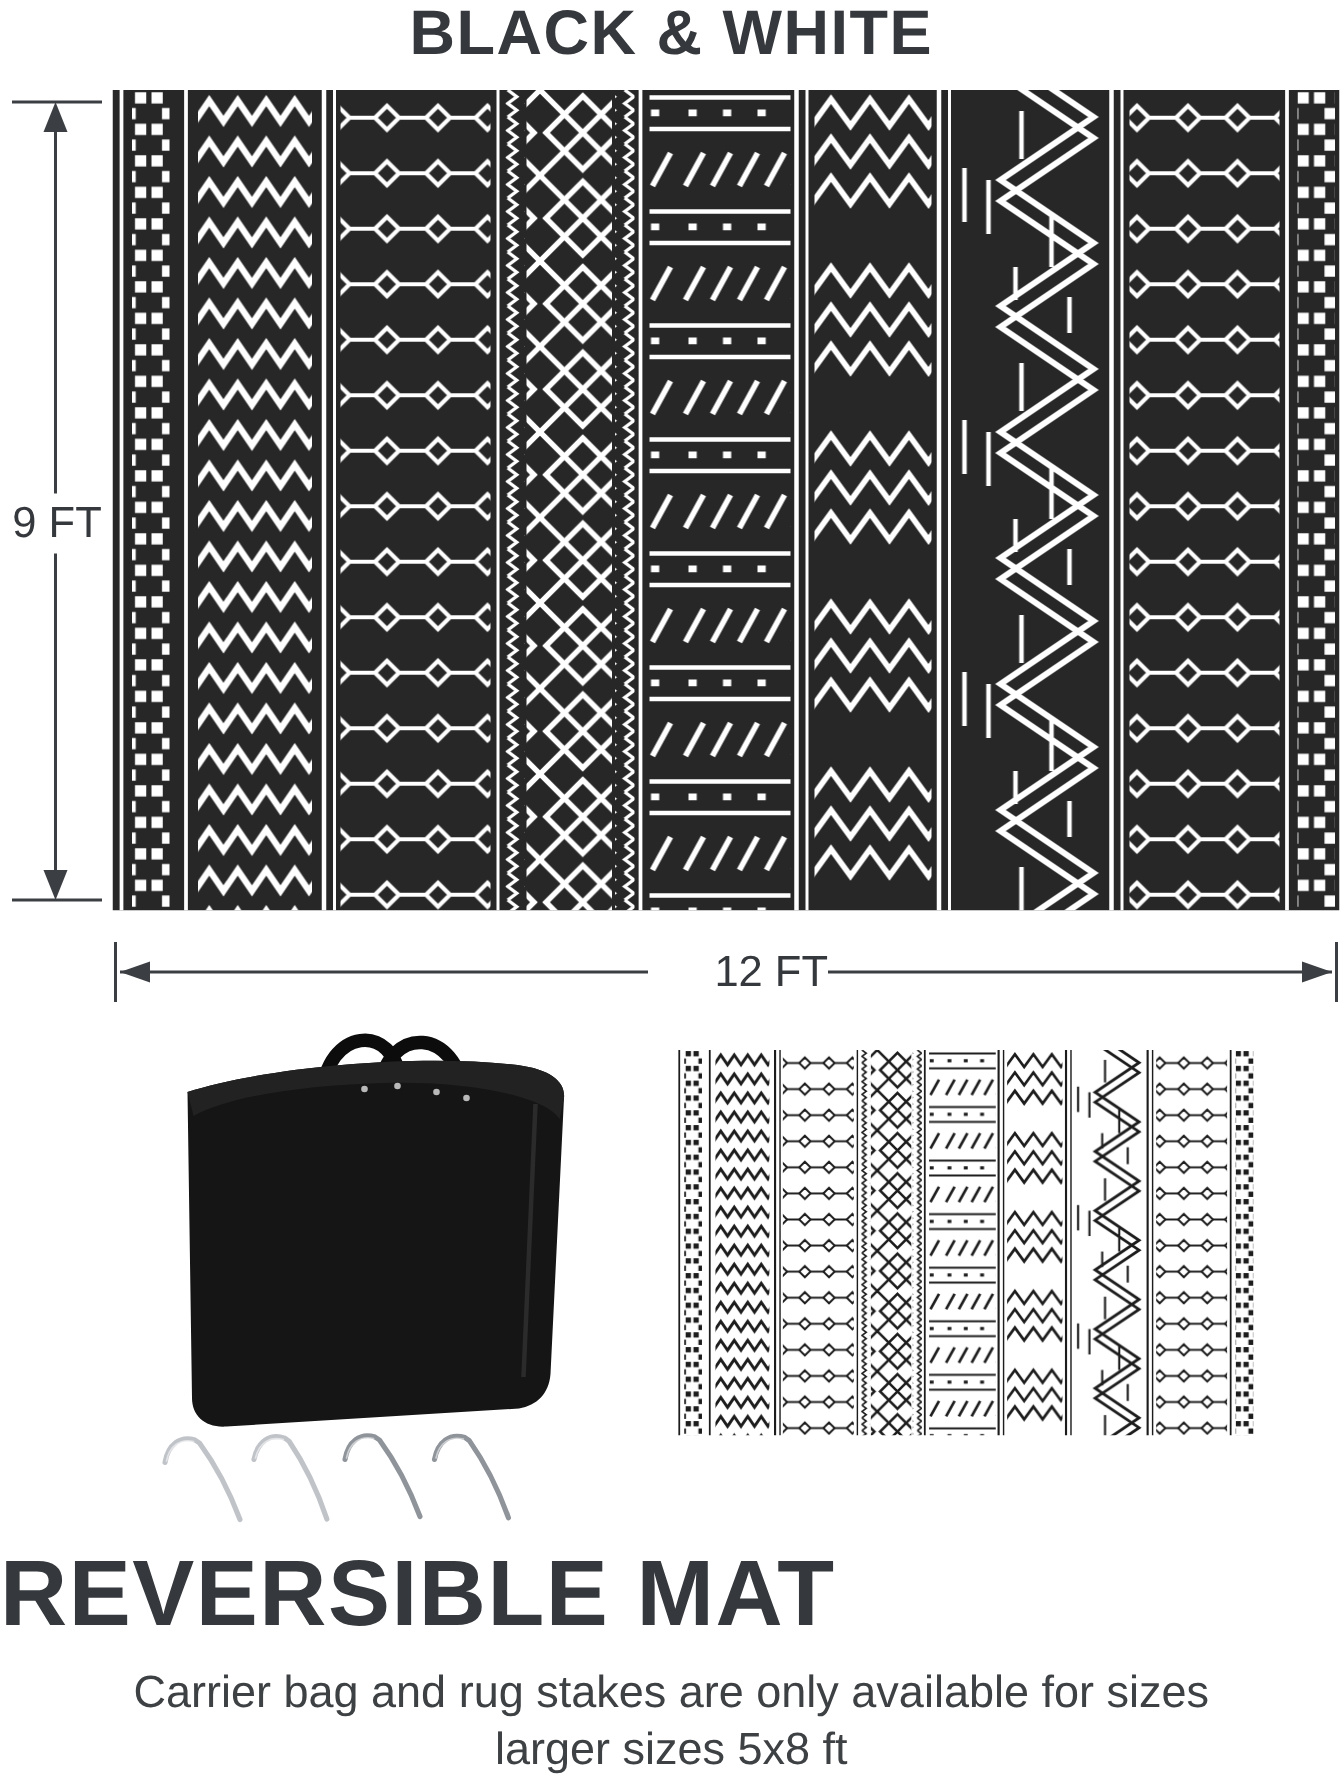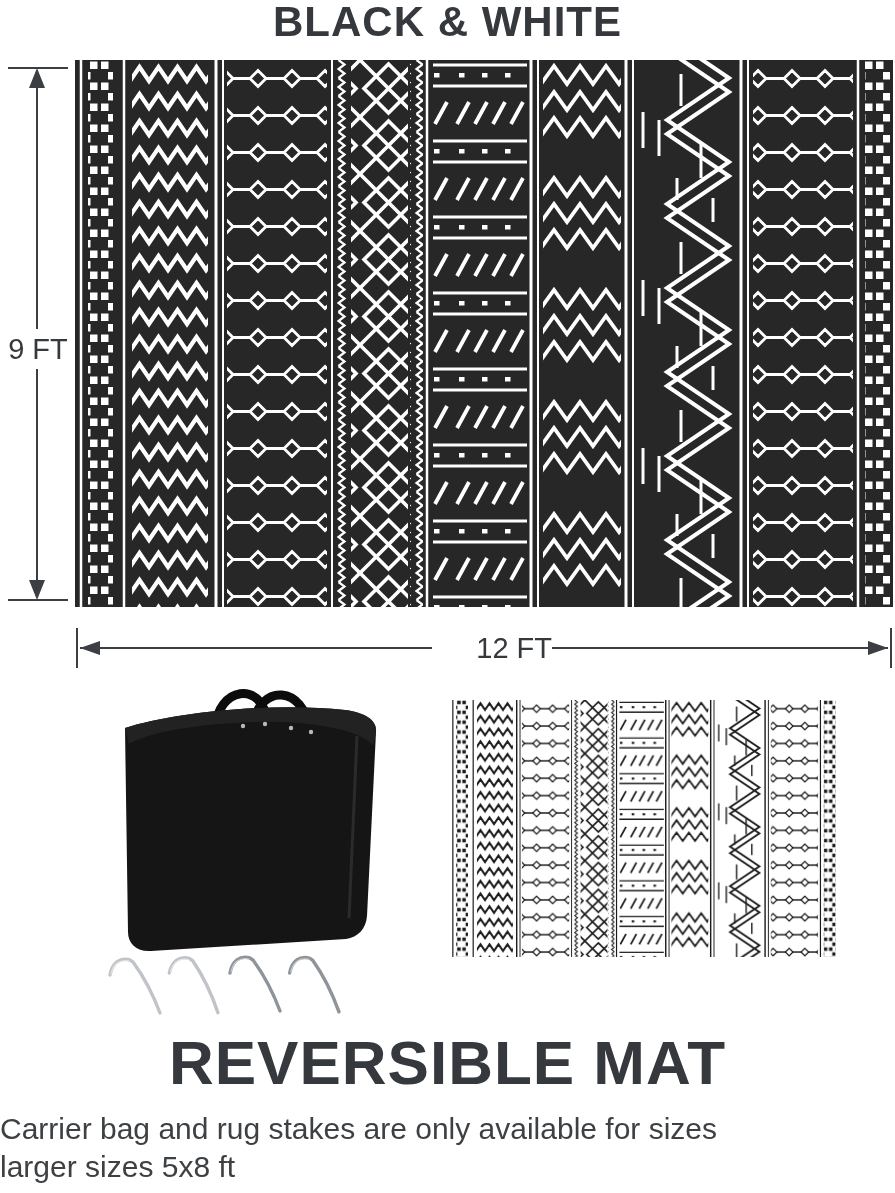--- a/index.html
+++ b/index.html
@@ -10,23 +10,23 @@
   .vdim{position:absolute;left:6px;top:60px;width:64px;height:547px;}
   .vlabel{position:absolute;left:0;top:258px;width:64px;height:40px;line-height:40px;
           background:#fff;text-align:center;font-size:29px;font-weight:500;color:var(--text,#35383c);margin-top:11px;}
   .rug-black{position:absolute;left:75px;top:60px;width:818px;height:547px;}
   .hdim{position:absolute;left:70px;top:626px;width:825px;height:44px;}
   .hlabel{position:absolute;left:362px;top:2px;width:120px;height:40px;line-height:40px;
           background:#fff;text-align:right;font-size:29px;font-weight:500;color:var(--text,#35383c);}
   .bag{position:absolute;left:95px;top:666px;width:330px;height:292px;}
   .stakes{position:absolute;left:106px;top:950px;width:250px;height:72px;}
   .rug-white{position:absolute;left:450px;top:700px;width:387px;height:257px;}
-  .heading{position:absolute;top:1028px;left:0;width:895px;text-align:center;
+  .heading{position:absolute;top:1028px;left:0;width:895px;text-align:left;
            font-size:62px;line-height:70px;font-weight:bold;letter-spacing:1px;color:var(--text,#35383c);}
-  .note{position:absolute;top:1110px;left:0;width:895px;text-align:left;
+  .note{position:absolute;top:1110px;left:0;width:895px;text-align:center;
         font-size:30px;line-height:38px;color:#3e4144;}
   .dim{stroke:var(--dim,#3b3e42);stroke-width:2;fill:none;}
   .dimf{fill:var(--dim,#3b3e42);stroke:none;}
 </style>
 </head>
 <body>
 
 <div class="page">
 
   <div class="title">BLACK &amp; WHITE</div>

